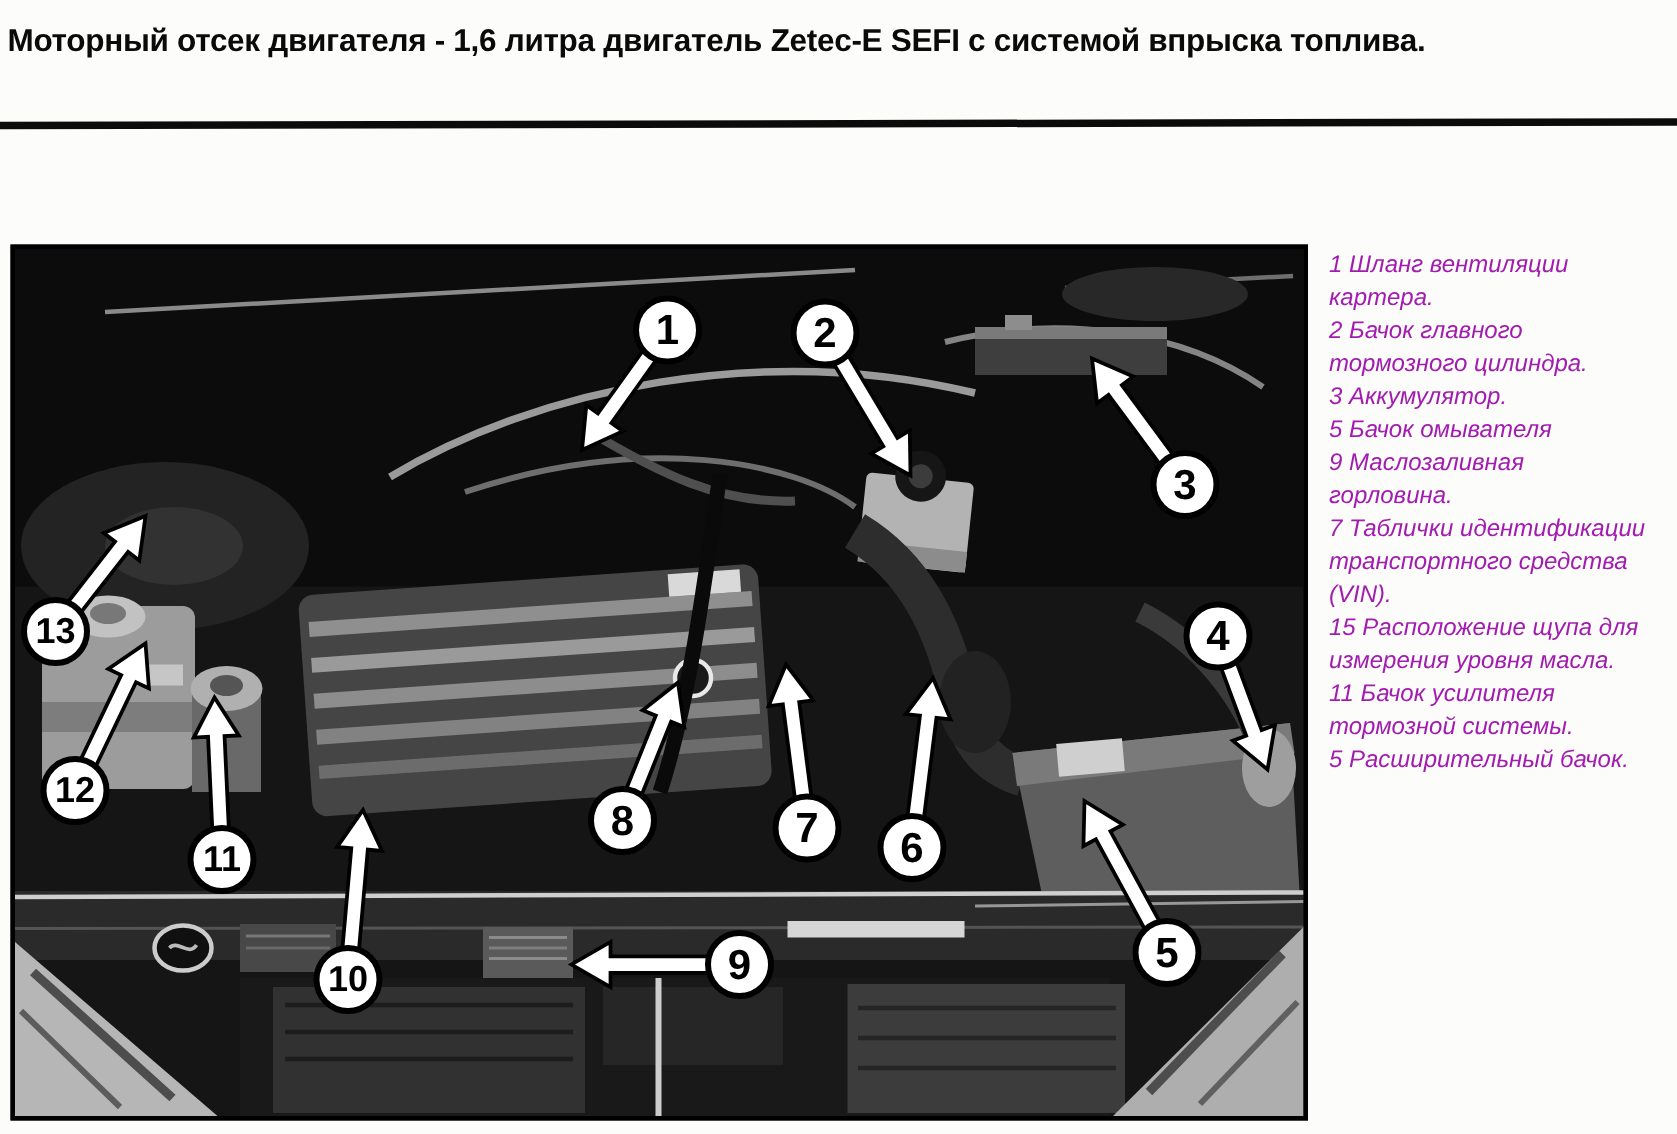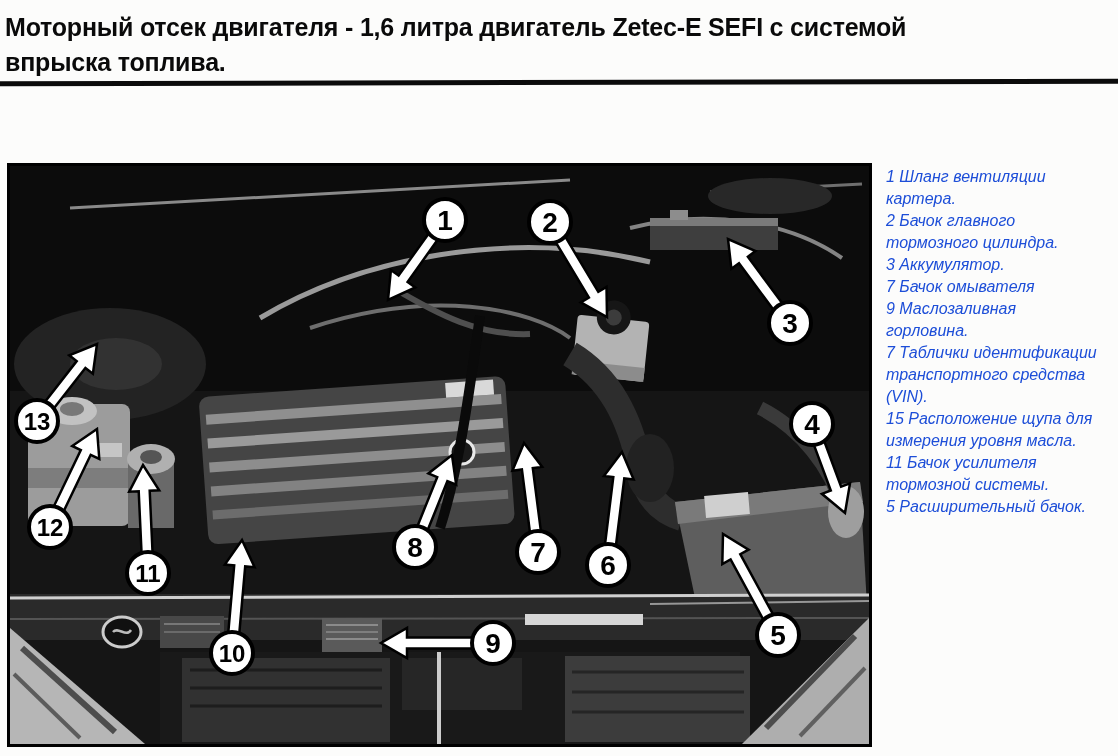--- a/index.html
+++ b/index.html
@@ -6,35 +6,35 @@
   body{
     width:1118px;height:756px;
     background:#fcfcfb;
     font-family:"Liberation Sans",sans-serif;
     position:relative;
     overflow:hidden;
   }
   .page{position:absolute;inset:0;}
   .title{
     position:absolute;left:5px;top:10px;width:1008px;
-    font-size:25px;font-weight:bold;line-height:35px;
+    font-size:21px;font-weight:bold;line-height:35px;
     color:#0a0a0a;letter-spacing:-0.2px;
   }
   .rule{
     position:absolute;left:0;top:80px;width:1118px;height:5px;
     background:#0b0b0b;transform:rotate(-0.12deg);
   }
   .photo{
     position:absolute;left:7px;top:163px;width:865px;height:584px;
     border:3px solid #000;box-sizing:border-box;background:#141414;
   }
   .photo svg{display:block;width:859px;height:578px;}
   .legend{
     position:absolute;left:886px;top:166px;width:214px;
-    font-size:16px;font-style:italic;line-height:22px;color:#1d4ed8;
+    font-size:16px;font-style:italic;line-height:22px;color:#a21caf;
   }
   .legend-item{margin:0;}
   .callout-arrow{fill:#ffffff;stroke:#000000;stroke-width:2.5;stroke-linejoin:miter;}
   .callout-circle{fill:#ffffff;stroke:#000000;stroke-width:4;}
   .callout-num{fill:#000000;font-family:"Liberation Sans",sans-serif;font-weight:bold;text-anchor:middle;}
 </style>
 </head>
 <body>
 
 <div class="page">
@@ -210,21 +210,21 @@
             <text x="27" y="255" class="callout-num" dominant-baseline="central" font-size="24">13</text>
           </g>
         </g>
     </svg>
   </div>
 
   <div class="legend" id="legend">
       <div class="legend-item">1 Шланг вентиляции картера.</div>
       <div class="legend-item">2 Бачок главного тормозного цилиндра.</div>
       <div class="legend-item">3 Аккумулятор.</div>
-      <div class="legend-item">7 Бачок омывателя</div>
+      <div class="legend-item">5 Бачок омывателя</div>
       <div class="legend-item">9 Маслозаливная горловина.</div>
       <div class="legend-item">7 Таблички идентификации транспортного средства (VIN).</div>
       <div class="legend-item">15 Расположение щупа для измерения уровня масла.</div>
       <div class="legend-item">11 Бачок усилителя тормозной системы.</div>
       <div class="legend-item">5 Расширительный бачок.</div>
     </div>
 
 </div>
 
 </body></html>

